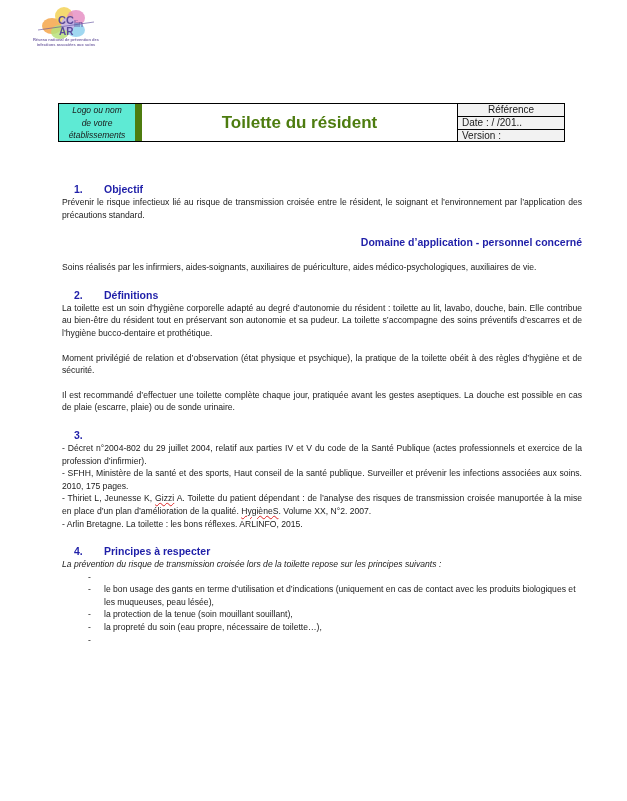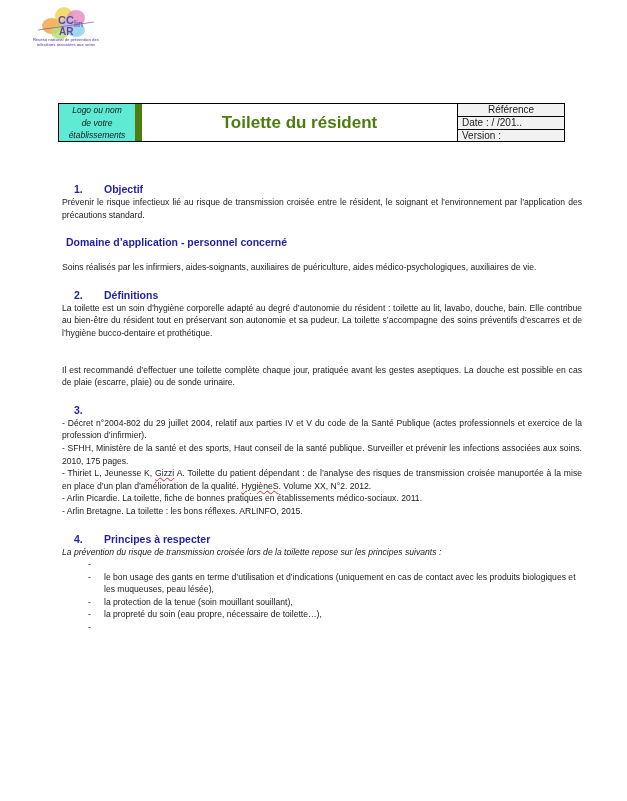--- a/index.html
+++ b/index.html
@@ -96,20 +96,21 @@
       align-items: baseline;
       margin-left: 8px;
       line-height: 14px;
     }
     .h-num .num { width: 30px; }
     .h-plain {
       color: #1f1fa8;
       font-weight: bold;
       font-size: 10.5px;
       line-height: 14px;
+      text-align: right;
     }
     p {
       margin: 0;
       text-align: justify;
     }
     .gap-s { height: 12px; }
     .gap-m { height: 14px; }
     .bullets {
       margin: 0;
       padding: 0;
@@ -171,33 +172,33 @@
   <div class="gap-s"></div>
   <p style="margin-left:-4px;">Soins réalisés par les infirmiers, aides-soignants, auxiliaires de puériculture, aides médico-psychologiques, auxiliaires de vie.</p>
 
   <div class="gap-m"></div>
   <div class="h-num">
     <span class="num">2.</span>
     <span>Définitions</span>
   </div>
   <p style="margin-left:-4px;">La toilette est un soin d’hygiène corporelle adapté au degré d’autonomie du résident : toilette au lit, lavabo, douche, bain. Elle contribue au bien-être du résident tout en préservant son autonomie et sa pudeur. La toilette s’accompagne des soins préventifs d’escarres et de l’hygiène bucco-dentaire et prothétique.</p>
   <div class="gap-s"></div>
+  <p style="margin-left:-4px;">Moment privilégié de relation et d’observation (état physique et psychique), la pratique de la toilette obéit à des règles d’hygiène et de sécurité.</p>
   <div class="gap-s"></div>
   <p style="margin-left:-4px;">Il est recommandé d’effectuer une toilette complète chaque jour, pratiquée avant les gestes aseptiques. La douche est possible en cas de plaie (escarre, plaie) ou de sonde urinaire.</p>
 
   <div class="gap-m"></div>
   <div class="h-num">
     <span class="num">3.</span>
   </div>
   <p style="margin-left:-4px;">- Décret n°2004-802 du 29 juillet 2004, relatif aux parties IV et V du code de la Santé Publique (actes professionnels et exercice de la profession d’infirmier).</p>
   <p style="margin-left:-4px;">- SFHH, Ministère de la santé et des sports, Haut conseil de la santé publique. Surveiller et prévenir les infections associées aux soins. 2010, 175 pages.</p>
   <p style="margin-left:-4px;">
-    <span>- Thiriet L, Jeunesse K, </span><span class="squiggle">Gizzi</span><span> A. Toilette du patient dépendant : de l’analyse des risques de transmission croisée manuportée à la mise en place d’un plan d’amélioration de la qualité. </span><span class="squiggle">HygièneS</span><span>. Volume XX, N°2. 2012.</span>
+    <span>- Thiriet L, Jeunesse K, </span><span class="squiggle">Gizzi</span><span> A. Toilette du patient dépendant : de l’analyse des risques de transmission croisée manuportée à la mise en place d’un plan d’amélioration de la qualité. </span><span class="squiggle">HygièneS</span><span>. Volume XX, N°2. 2007.</span>
   </p>
-  <p style="margin-left:-4px;">- Arlin Picardie. La toilette, fiche de bonnes pratiques en établissements médico-sociaux. 2011.</p>
   <p style="margin-left:-4px;">- Arlin Bretagne. La toilette : les bons réflexes. ARLINFO, 2015.</p>
 
   <div class="gap-m"></div>
   <div class="h-num">
     <span class="num">4.</span>
     <span>Principes à respecter</span>
   </div>
   <p style="margin-left:-4px;font-style:italic;">La prévention du risque de transmission croisée lors de la toilette repose sur les principes suivants :</p>
   <ul class="bullets">
     <li>

